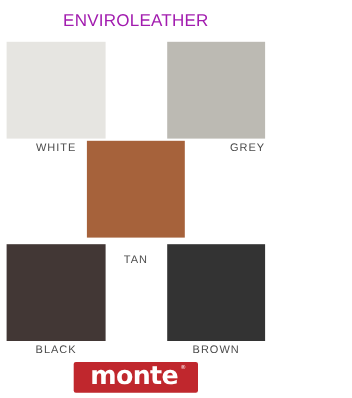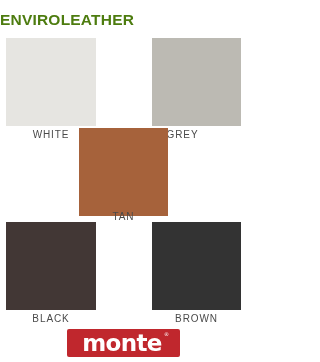--- a/index.html
+++ b/index.html
@@ -18,25 +18,26 @@
     width: 247px;
     height: 362px;
     background: #ffffff;
   }
 
   .title {
     position: absolute;
     left: 0;
     top: 11px;
     width: 247px;
+    text-align: center;
     font-family: "Liberation Sans", sans-serif;
-    font-weight: bold;
+    font-weight: normal;
     font-size: 15.5px;
     letter-spacing: 0.2px;
-    color: #4d7c0f;
+    color: #a21caf;
     line-height: 18px;
   }
 
   
   .swatch {
     position: absolute;
     box-sizing: border-box;
   }
   .swatch .chip {
     width: 100%;
@@ -52,24 +53,24 @@
     color: #4a4a4a;
     line-height: 10px;
     white-space: nowrap;
   }
 
   
   .sw-white  { left: 6px;   top: 38px;  width: 90px;  height: 88px; }
   .cap-white { left: 6px;   top: 130px; width: 90px; }
 
   .sw-grey   { left: 152px; top: 38px;  width: 89px;  height: 88px; }
-  .cap-grey  { left: 138px; top: 130px; width: 89px; }
+  .cap-grey  { left: 152px; top: 130px; width: 89px; text-align: right; }
 
   .sw-tan    { left: 79px;  top: 128px; width: 89px;  height: 88px; }
-  .cap-tan   { left: 79px;  top: 212px; width: 89px; }
+  .cap-tan   { left: 79px;  top: 232px; width: 89px; }
 
   .sw-brown  { left: 6px;   top: 222px; width: 90px;  height: 88px; }
   .cap-brown { left: 6px;   top: 314px; width: 90px; }
 
   .sw-black  { left: 152px; top: 222px; width: 89px;  height: 88px; }
   .cap-black { left: 152px; top: 314px; width: 89px; }
 
   
   .logo {
     position: absolute;

